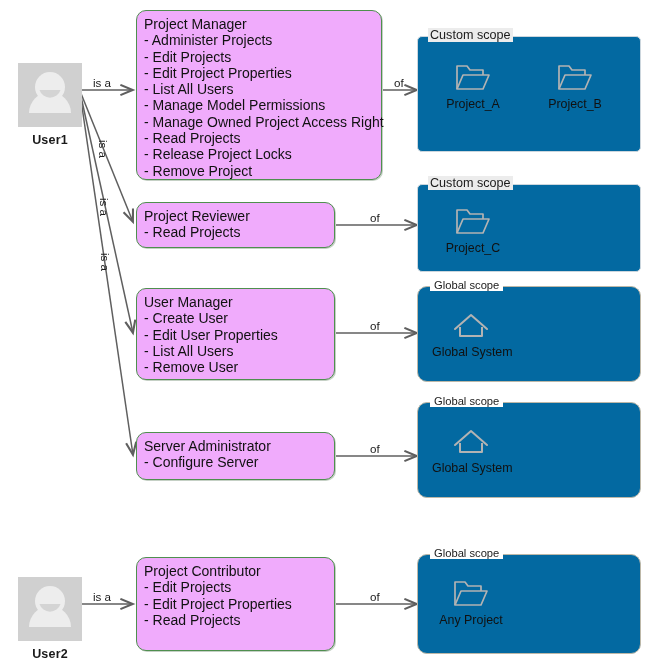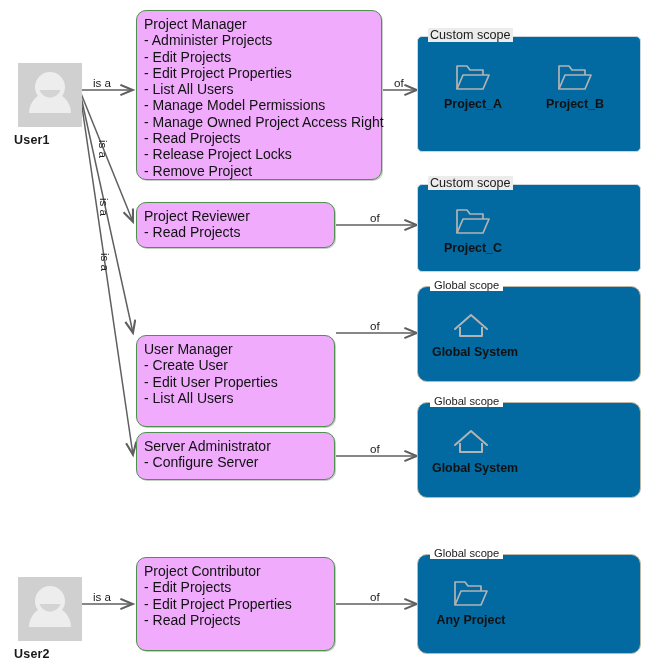--- a/index.html
+++ b/index.html
@@ -26,20 +26,21 @@
     top: 0;
     width: 672px;
     height: 670px;
     pointer-events: none;
   }
 
   
   .actor {
     position: absolute;
     width: 72px;
+    text-align: center;
   }
   .actor-avatar {
     position: relative;
     width: 64px;
     height: 64px;
     margin: 0 auto;
     background: #d0d0d0;
     overflow: hidden;
   }
   .actor-label {
@@ -120,21 +121,21 @@
   }
   .scope-item-icon {
     height: 36px;
     display: flex;
     align-items: center;
     justify-content: center;
   }
   .scope-item-label {
     margin-top: 2px;
     font-size: 12.4px;
-    font-weight: bold;
+    font-weight: normal;
     color: #111111;
     white-space: nowrap;
   }
 
   
   .edge-label {
     position: absolute;
     font-size: 11.6px;
     color: #1a1a1a;
     white-space: nowrap;
@@ -209,25 +210,26 @@
     <div class="role-line">- Read Projects</div>
     <div class="role-line">- Release Project Locks</div>
     <div class="role-line">- Remove Project</div>
   </div>
 
   <div class="role-box" style="left:136px; top:202px; width:199px; height:46px;">
     <div class="role-line">Project Reviewer</div>
     <div class="role-line">- Read Projects</div>
   </div>
 
-  <div class="role-box" style="left:136px; top:288px; width:199px; height:92px;margin-top:47px;">
+  <div class="role-box" style="left:136px; top:288px; width:199px; height:92px;">
     <div class="role-line">User Manager</div>
     <div class="role-line">- Create User</div>
     <div class="role-line">- Edit User Properties</div>
     <div class="role-line">- List All Users</div>
+    <div class="role-line">- Remove User</div>
   </div>
 
   <div class="role-box" style="left:136px; top:432px; width:199px; height:48px;">
     <div class="role-line">Server Administrator</div>
     <div class="role-line">- Configure Server</div>
   </div>
 
   <div class="role-box" style="left:136px; top:557px; width:199px; height:94px;">
     <div class="role-line">Project Contributor</div>
     <div class="role-line">- Edit Projects</div>

